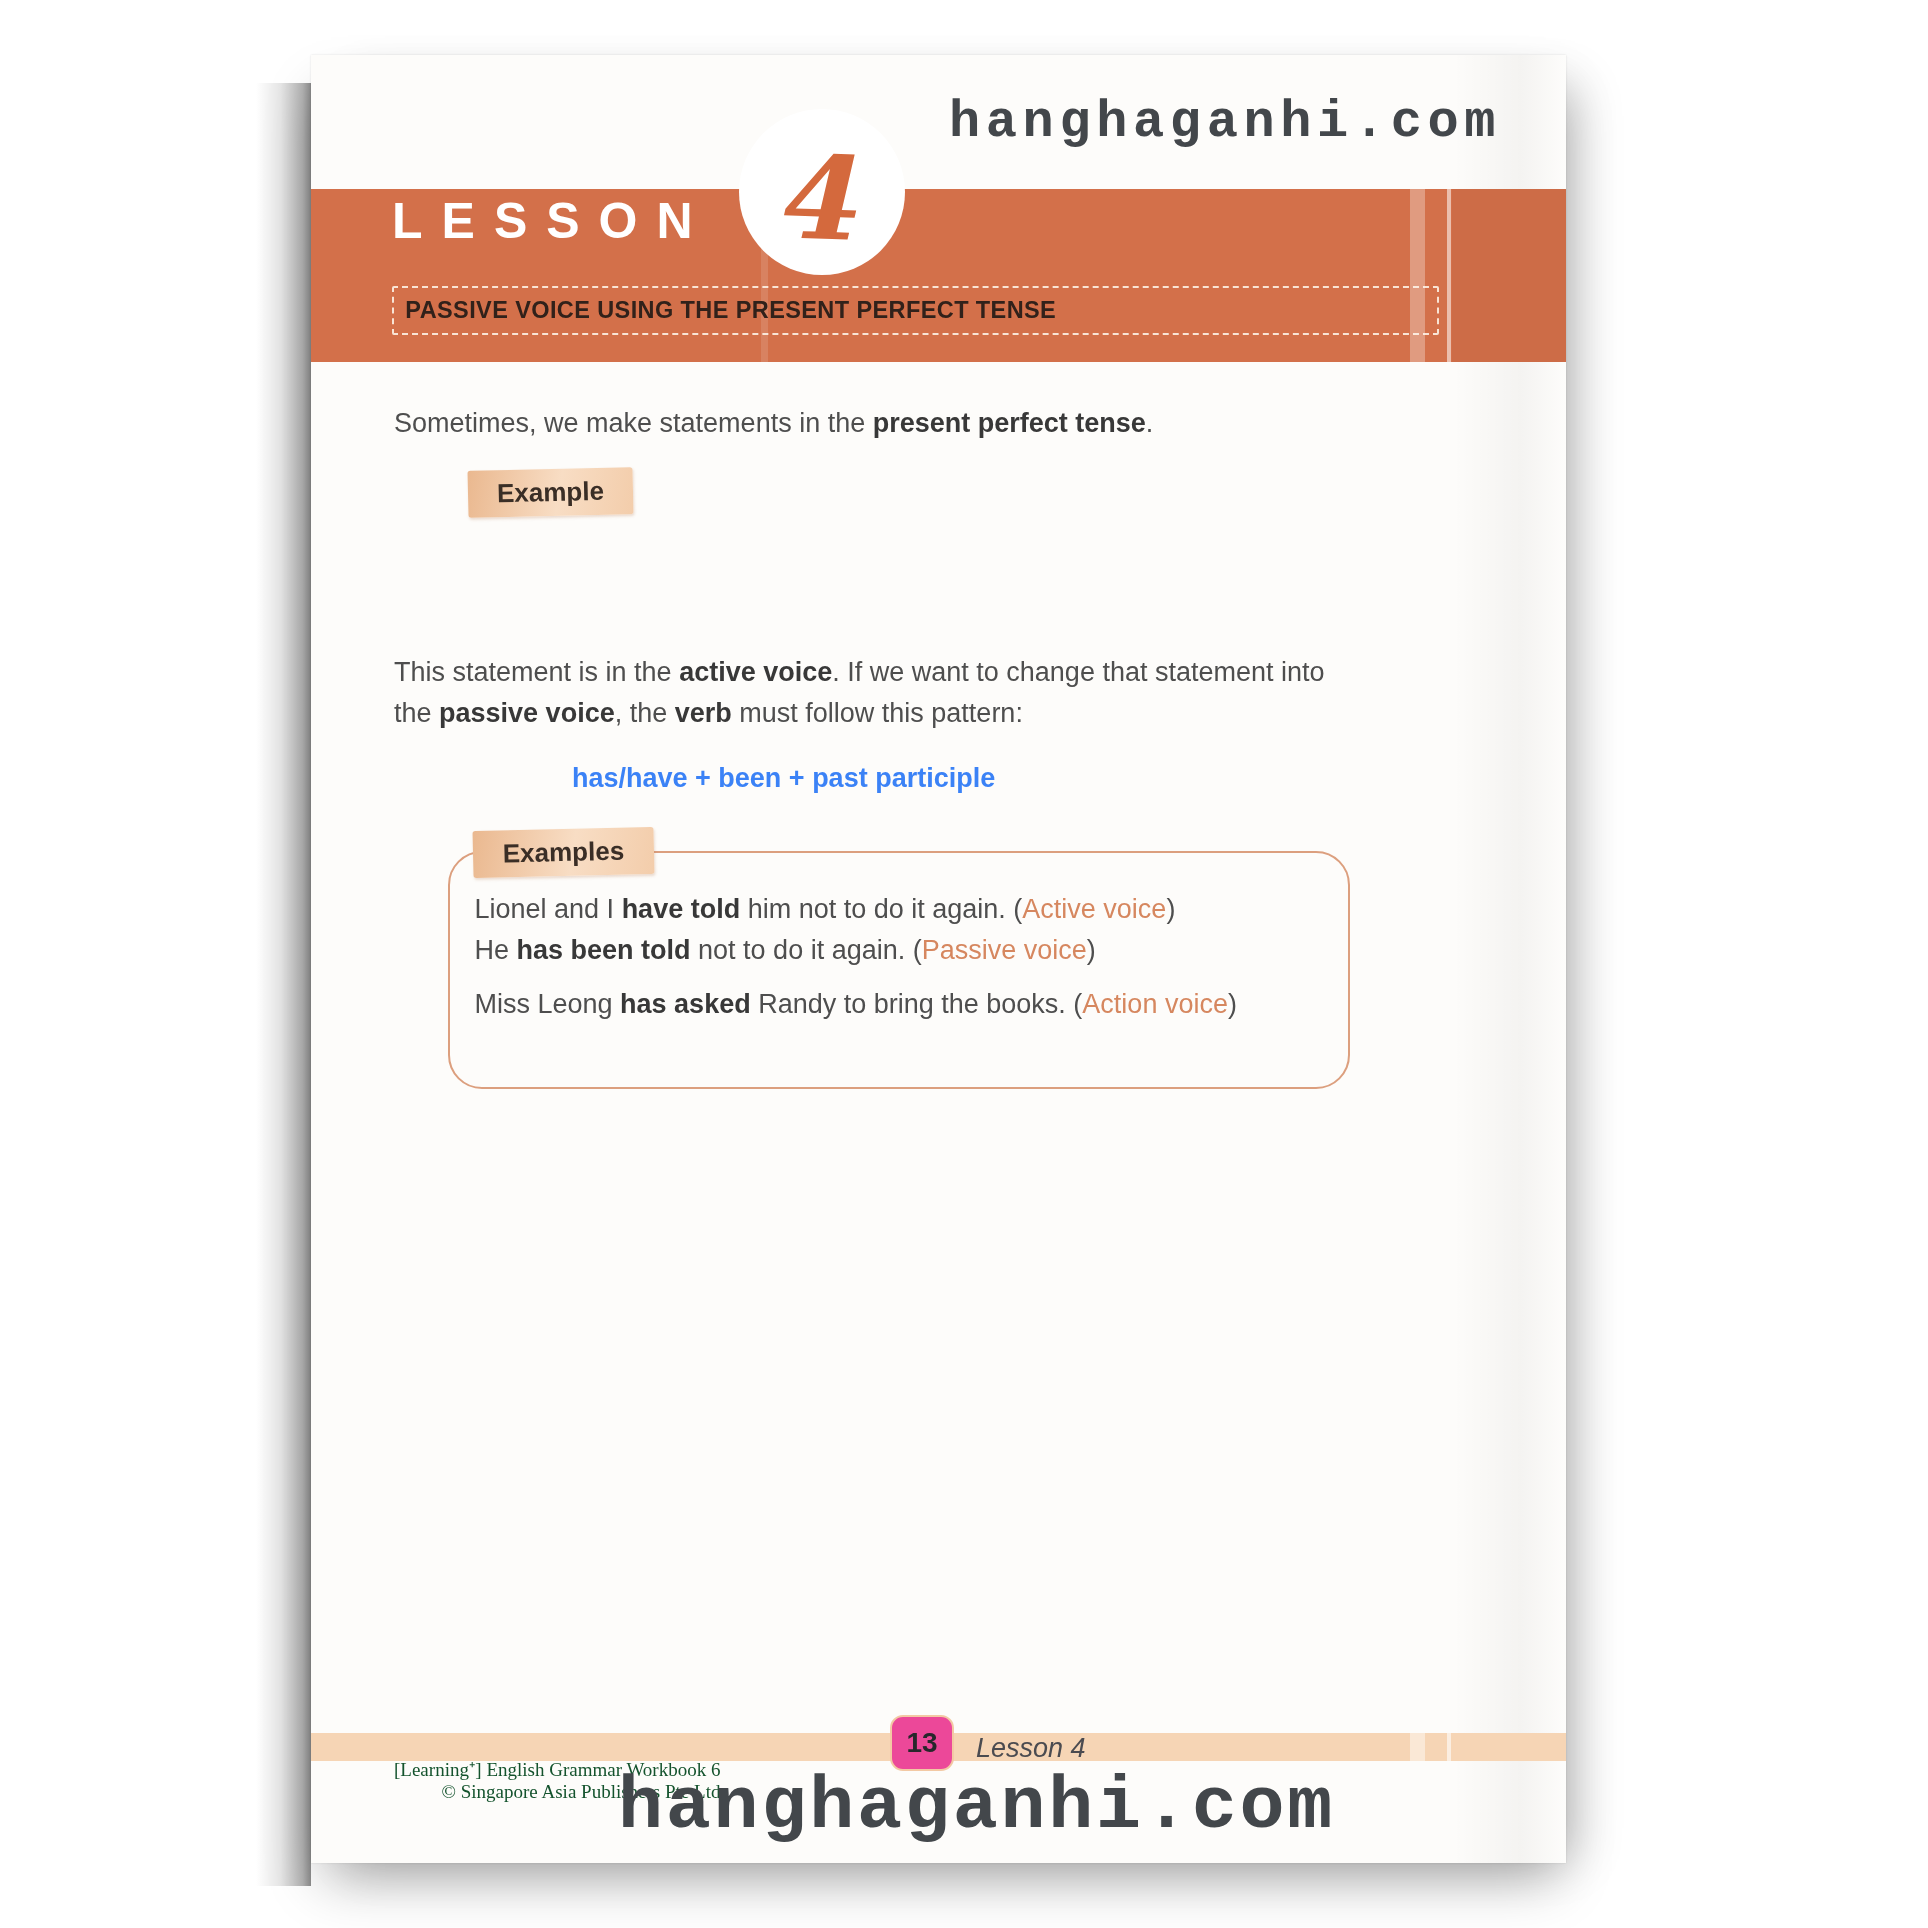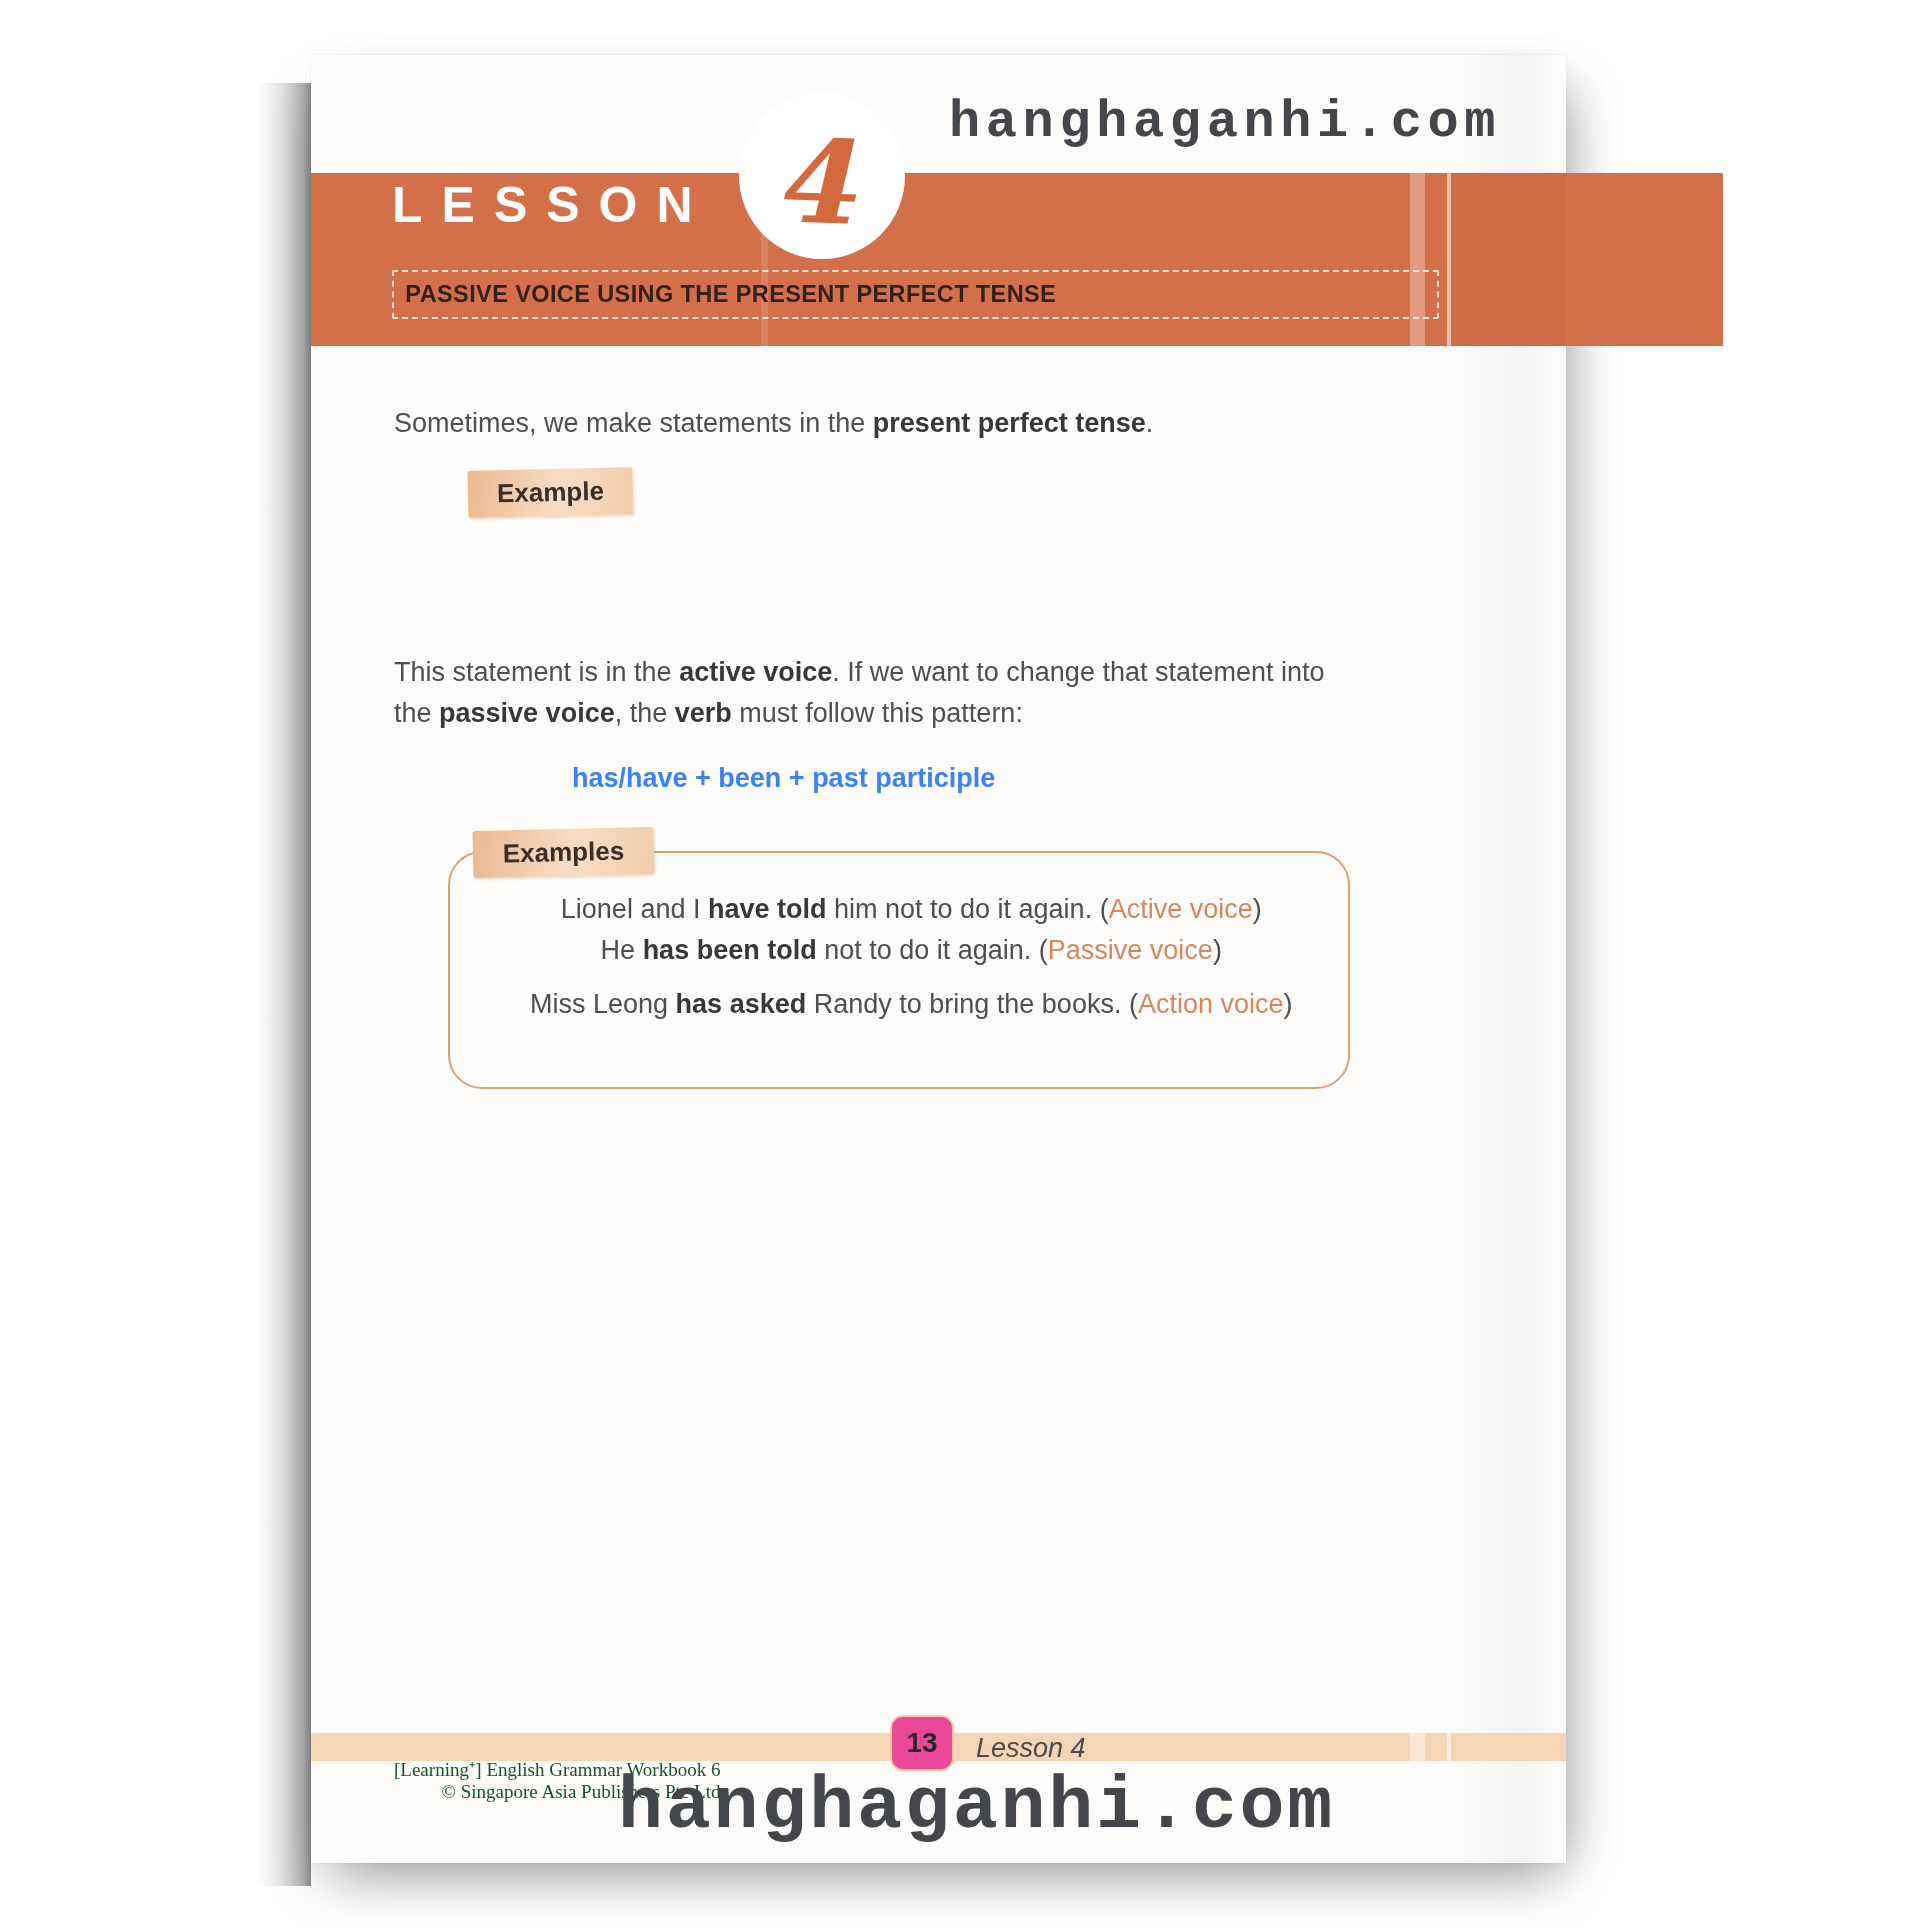--- a/index.html
+++ b/index.html
@@ -27,21 +27,21 @@
     background:linear-gradient(to right, rgba(0,0,0,0) 0%, rgba(0,0,0,0.10) 45%, rgba(0,0,0,0.30) 85%, rgba(0,0,0,0.45) 100%);}
   .page-curl{position:absolute;top:0;right:0;width:113px;height:100%;
     background:linear-gradient(to right, rgba(0,0,0,0) 0%, rgba(0,0,0,0.035) 60%, rgba(255,255,255,0.25) 100%);}
 
   
   .wm{position:absolute;font-weight:bold;color:var(--wm_color);white-space:nowrap;font-family:Liberation Mono, monospace;}
   .wm-top{left:638px;top:38px;font-size:52px;letter-spacing:5.6px;}
   .wm-bottom{left:307px;top:1710px;font-size:75px;letter-spacing:2.8px;}
 
   
-  .banner{position:absolute;left:0;top:118px;width:1412px;height:173px;
+  .banner{position:absolute;left:0;top:134px;width:1255px;height:173px;
     background:var(--banner_orange);z-index:1;}
   .banner .streak{position:absolute;top:0;height:100%;}
   .streak.s1{left:450px;width:6.6px;background:rgba(255,255,255,0.13);}
   .streak.s2{left:1099px;width:15px;background:rgba(255,255,255,0.30);}
   .streak.s3{left:1136px;width:3.8px;background:rgba(255,255,255,0.55);}
   .streak.s4{left:1141px;width:114px;background:rgba(90,40,20,0.05);}
   .lesson-word{position:absolute;left:81px;top:5.6px;font-size:50px;line-height:53px;
     font-weight:bold;color:#ffffff;letter-spacing:19px;}
   .lesson-circle{position:absolute;left:428px;top:-80px;width:166px;height:166px;
     border-radius:50%;background:#ffffff;z-index:2;display:flex;align-items:center;justify-content:center;}
@@ -69,21 +69,21 @@
     transform:rotate(-1.3deg);z-index:2;border-radius:2.8px;
     box-shadow:0.9px 1.9px 2.8px rgba(180,120,80,0.25);}
   .tab span{font-size:26px;font-weight:bold;color:#3a2e26;}
   .tab-example{left:157px;top:414px;width:165px;height:47px;}
   .tab-examples{left:162px;top:774px;width:181px;height:47px;}
   .round-box{position:absolute;border:2.8px solid var(--box_border);background:transparent;}
   .example-box{left:134px;top:437px;width:405px;height:100px;border-radius:30px;}
   .example-box p{position:absolute;left:24.5px;top:43px;font-size:27px;white-space:nowrap;}
   .examples-box{left:137px;top:796px;width:902px;height:238px;border-radius:34px;
     padding:36px 0 0 24.5px;}
-  .ex-line{font-size:27px;line-height:41px;white-space:nowrap;text-align:center;}
+  .ex-line{font-size:27px;line-height:41px;white-space:nowrap;}
   .ex-gap{height:13px;}
 
   
   .footer-band{position:absolute;left:0;top:1678px;width:1255px;height:28px;
     background:var(--band_peach);}
   .footer-band .streak{position:absolute;top:0;height:100%;}
   .footer-band .b1{left:1099px;width:15px;background:rgba(255,255,255,0.45);}
   .footer-band .b2{left:1136px;width:3.8px;background:rgba(255,255,255,0.6);}
   .pageno-box{position:absolute;left:579px;top:1660px;width:64px;height:56px;
     background:#ec4899;border:2.8px solid #f3c9a4;border-radius:13px;z-index:2;

